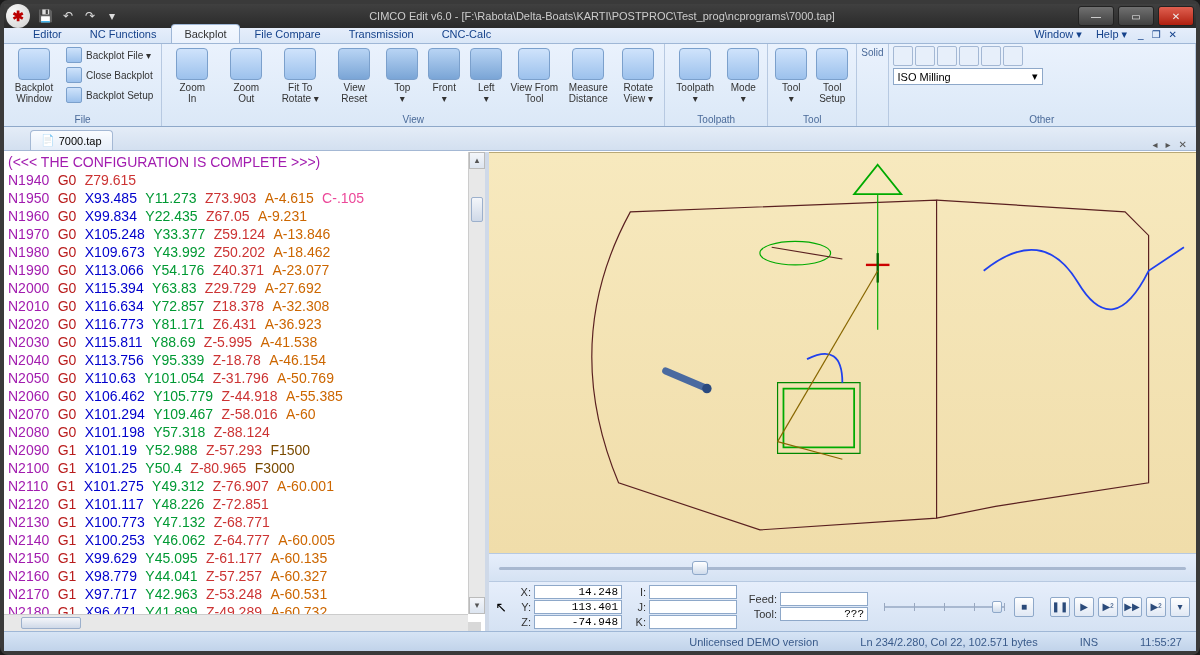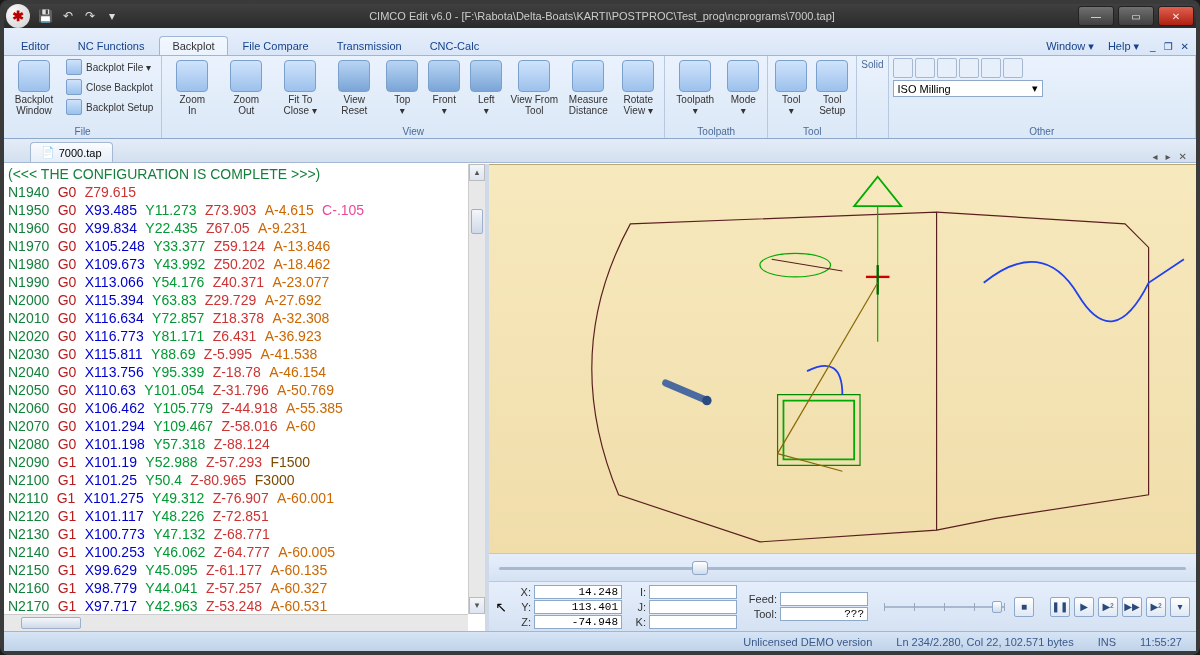--- a/index.html
+++ b/index.html
@@ -12,21 +12,21 @@
 .title-bar { height: 24px; background: linear-gradient(#404040, #2a2a2a); display: flex; align-items: center; color: #aaa; font-size: 11px; }
 .title-bar .qat { display: flex; gap: 6px; padding: 0 8px; align-items: center; }
 .title-bar .app-icon { width: 24px; height: 24px; margin-left: 2px; background: radial-gradient(circle at 30% 30%, #f8f8f8, #d0d0d0); border-radius: 50%; display:flex; align-items:center; justify-content:center; color:#b00; font-weight:bold; font-size:14px; }
 .title-bar .title-text { flex: 1; text-align: center; font-size: 11px; color: #ccc; }
 .title-bar .win-btns { display: flex; }
 .title-bar .win-btn { width: 36px; height: 20px; margin: 0 2px; border-radius: 3px; background: linear-gradient(#707070,#404040); color: #eee; display:flex; align-items:center; justify-content:center; font-size: 10px; border:1px solid #222;}
 .title-bar .win-btn.close { background: linear-gradient(#e06050,#b02010); }
 .qat-icon { width: 16px; height: 16px; color: #ddd; font-size: 12px; display:flex; align-items:center; justify-content:center;}
 
 
-.ribbon-tab-row { height: 28px; background: linear-gradient(#e6eefb, #d9e6f7); border-bottom: 1px solid #9fb7d6; display: flex; align-items: flex-end; padding: 0 4px; }
+.ribbon-tab-row { height: 16px; background: linear-gradient(#e6eefb, #d9e6f7); border-bottom: 1px solid #9fb7d6; display: flex; align-items: flex-end; padding: 0 16px; }
 .ribbon-tab-row .left, .ribbon-tab-row .right { display: flex; gap: 2px; align-items:center; }
 .ribbon-tab-row .spacer { flex: 1; }
 .ribbon-tab { padding: 3px 12px; font-size: 11px; color: #15428b; border: 1px solid transparent; border-bottom: none; border-radius: 4px 4px 0 0; cursor: pointer; }
 .ribbon-tab.active { background: linear-gradient(#f3f8ff,#eaf2fd); border-color: #9fb7d6; color: #333; }
 .dropdown-small { font-size: 11px; color: #15428b; padding: 2px 6px; cursor:pointer; }
 .win-smallbtn { font-size: 10px; color: #15428b; padding: 0 3px; cursor:pointer;}
 
 
 .ribbon { height: 83px; background: linear-gradient(#eaf2fd, #dbe8f7); border-bottom: 1px solid #8ea8c9; display: flex; }
 .ribbon-group { border-right: 1px solid #b7c9e1; display: flex; flex-direction: column; padding: 2px 4px 0; }
@@ -46,21 +46,21 @@
 
 .doc-tabs { height: 24px; background: linear-gradient(#e4ecf7,#d3e0f0); border-bottom: 1px solid #a4b8d4; display: flex; align-items: flex-end; padding: 0 6px;}
 .doc-tab { display:flex; align-items:center; gap:4px; padding: 3px 10px; font-size: 11px; background: linear-gradient(#fafcff,#e6eef9); border: 1px solid #a4b8d4; border-bottom: none; border-radius: 4px 4px 0 0; margin-left: 20px;}
 .doc-tabs .navbtns { margin-left:auto; display:flex; gap:2px; font-size:10px; color:#555;}
 .navbtn { padding:0 3px; cursor:pointer;}
 
 
 .work { flex: 1; display: flex; border-top: 1px solid #fff; overflow: hidden; }
 .code-pane { width: 578px; background: #fff; display: flex; flex-direction: column; position:relative; }
 .code-scroll { flex:1; overflow:hidden; font-family: "Courier New", monospace; font-size: 14px; line-height: 17px; padding: 2px 4px; white-space: pre; color:#333;}
-.code-scroll .ln { color: #15803d; }
+.code-scroll .ln { color: #a21caf; }
 .code-scroll .cmd { color: #b91c1c; }
 .code-scroll .x { color: #0000cc; }
 .code-scroll .y { color: #009933; }
 .code-scroll .z { color: #cc3333; }
 .code-scroll .a { color: #cc6600; }
 .code-scroll .c { color: #ec4899; }
 .code-scroll .f { color: #7a4a00; }
 .code-vscroll { position:absolute; right:0; top:0; bottom:17px; width:17px; background:#e8e8e8; border-left:1px solid #ccc;}
 .code-vscroll .thumb { position:absolute; left:2px; right:2px; top:45px; height:25px; background:linear-gradient(#f4f6fa,#cfd9e8); border:1px solid #9cb0cc; border-radius:2px;}
 .code-vscroll .arr { position:absolute; left:0; right:0; height:17px; background:linear-gradient(#f4f6fa,#dde5f0); border:1px solid #bbb; font-size:9px; text-align:center; line-height:15px; color:#555;}
@@ -84,21 +84,21 @@
 .dro-row label { width:14px; text-align:right; color:#333;}
 .dro-field { width:88px; height:14px; background:#fff; border:1px solid #8ea8c9; font-family:"Courier New",monospace; font-size:11px; text-align:right; padding:0 3px;}
 .play-controls { display:flex; align-items:center; gap:4px; margin-left:auto;}
 .pc-btn { width:20px; height:20px; border:1px solid #8ea8c9; background:linear-gradient(#fff,#e0e8f4); border-radius:2px; display:flex; align-items:center; justify-content:center; font-size:10px; color:#2a4a7a; cursor:pointer;}
 .speed-slider { width:120px; height:18px; position:relative; margin:0 6px;}
 .speed-slider .track { position:absolute; left:0; right:0; top:8px; height:2px; background:#a8b8d0;}
 .speed-slider .tick { position:absolute; top:5px; width:1px; height:8px; background:#99a8c0;}
 .speed-slider .thumb { position:absolute; top:3px; width:10px; height:12px; background:linear-gradient(#fff,#d0dcec); border:1px solid #8ea8c9; border-radius:2px;}
 
 
-.status-bar { height: 20px; background: linear-gradient(#d6e4f5,#c1d3ea); border-top: 1px solid #9fb7d6; display: flex; align-items: center; font-size: 11px; color: #395a8a; padding: 0 8px; gap: 12px;}
+.status-bar { height: 20px; background: linear-gradient(#d6e4f5,#c1d3ea); border-top: 1px solid #9fb7d6; display: flex; align-items: center; font-size: 11px; color: #395a8a; padding: 0 8px; gap: 30px;}
 .status-bar .spacer { flex:1; }
 .status-bar .cell { padding: 0 6px; }
 
 
 .hl-line { background: #d8d8d8; display:inline-block; width:100%; }
 </style>
 </head>
 <body>
 
 <div class="window-frame">
@@ -173,21 +173,21 @@
 In</div>
           </div>
         <div class="big-btn">
             <div class="ico"></div>
             <div class="lbl" style="white-space:pre-line">Zoom
 Out</div>
           </div>
         <div class="big-btn">
             <div class="ico"></div>
             <div class="lbl" style="white-space:pre-line">Fit To
-Close ▾</div>
+Rotate ▾</div>
           </div>
         <div class="big-btn">
             <div class="ico cube"></div>
             <div class="lbl" style="white-space:pre-line">View
 Reset</div>
           </div>
         <div class="big-btn" style="width:40px">
             <div class="ico cube"></div>
             <div class="lbl" style="white-space:pre-line">Top
 ▾</div>

